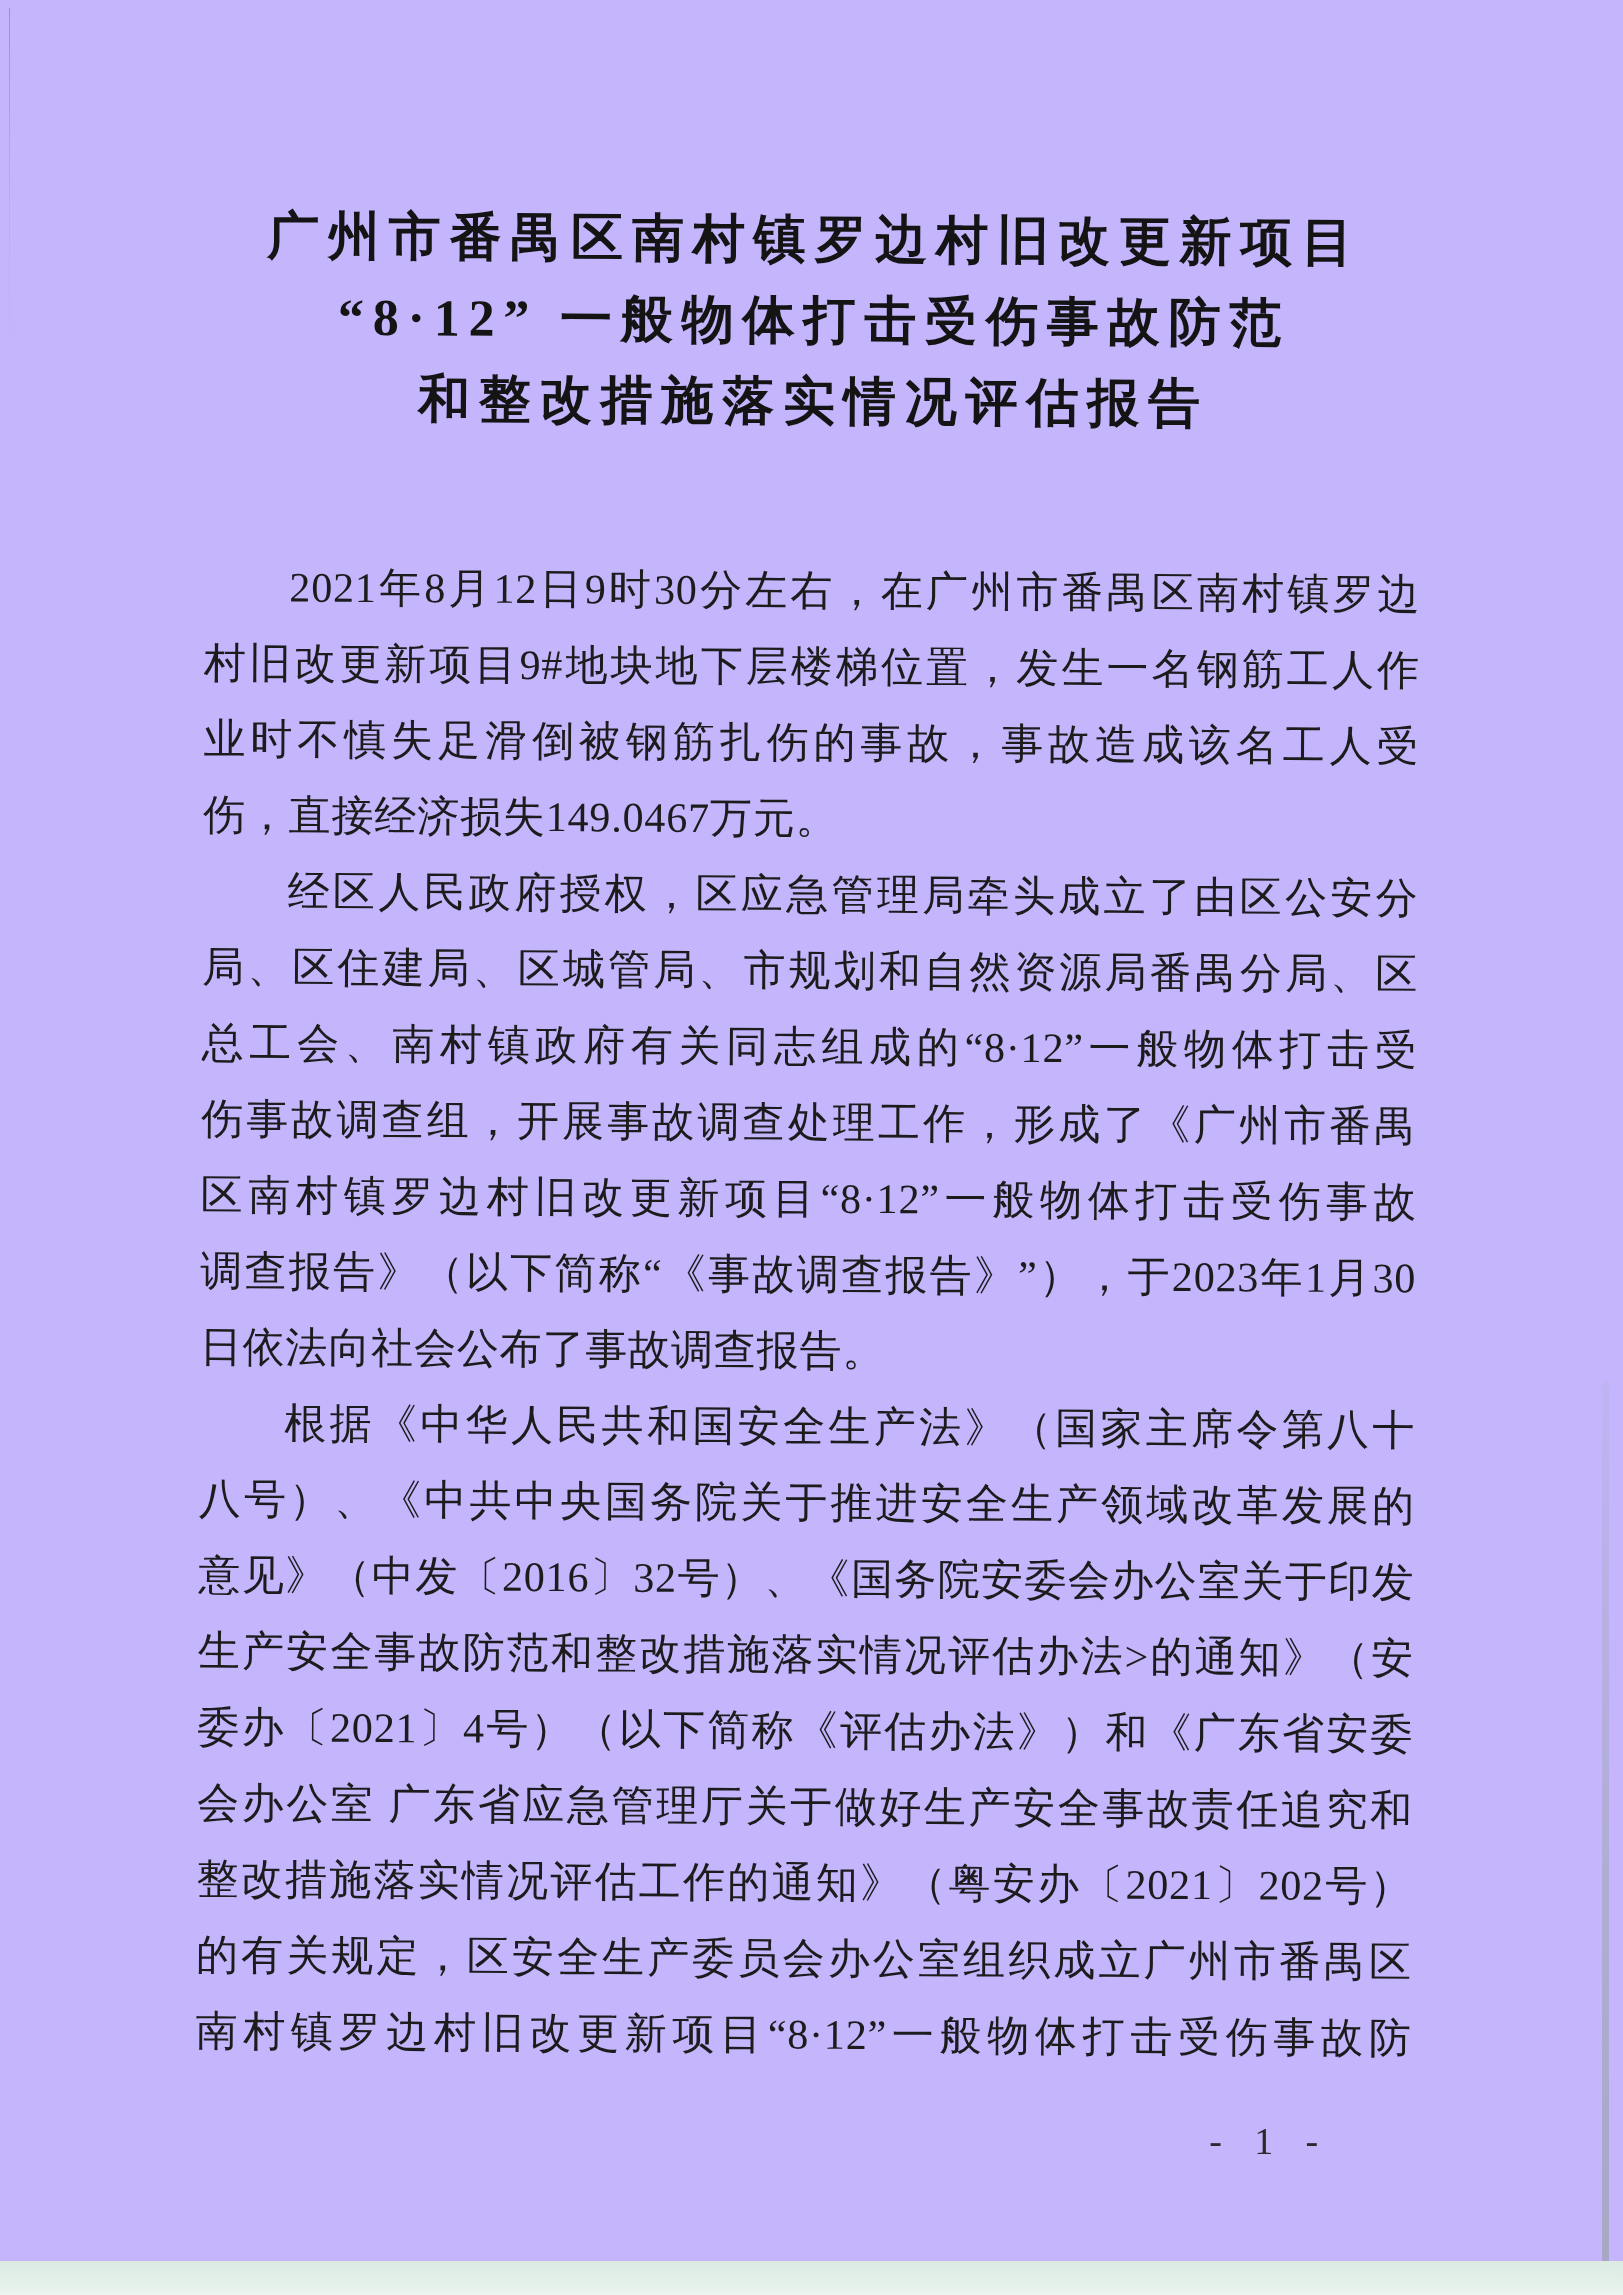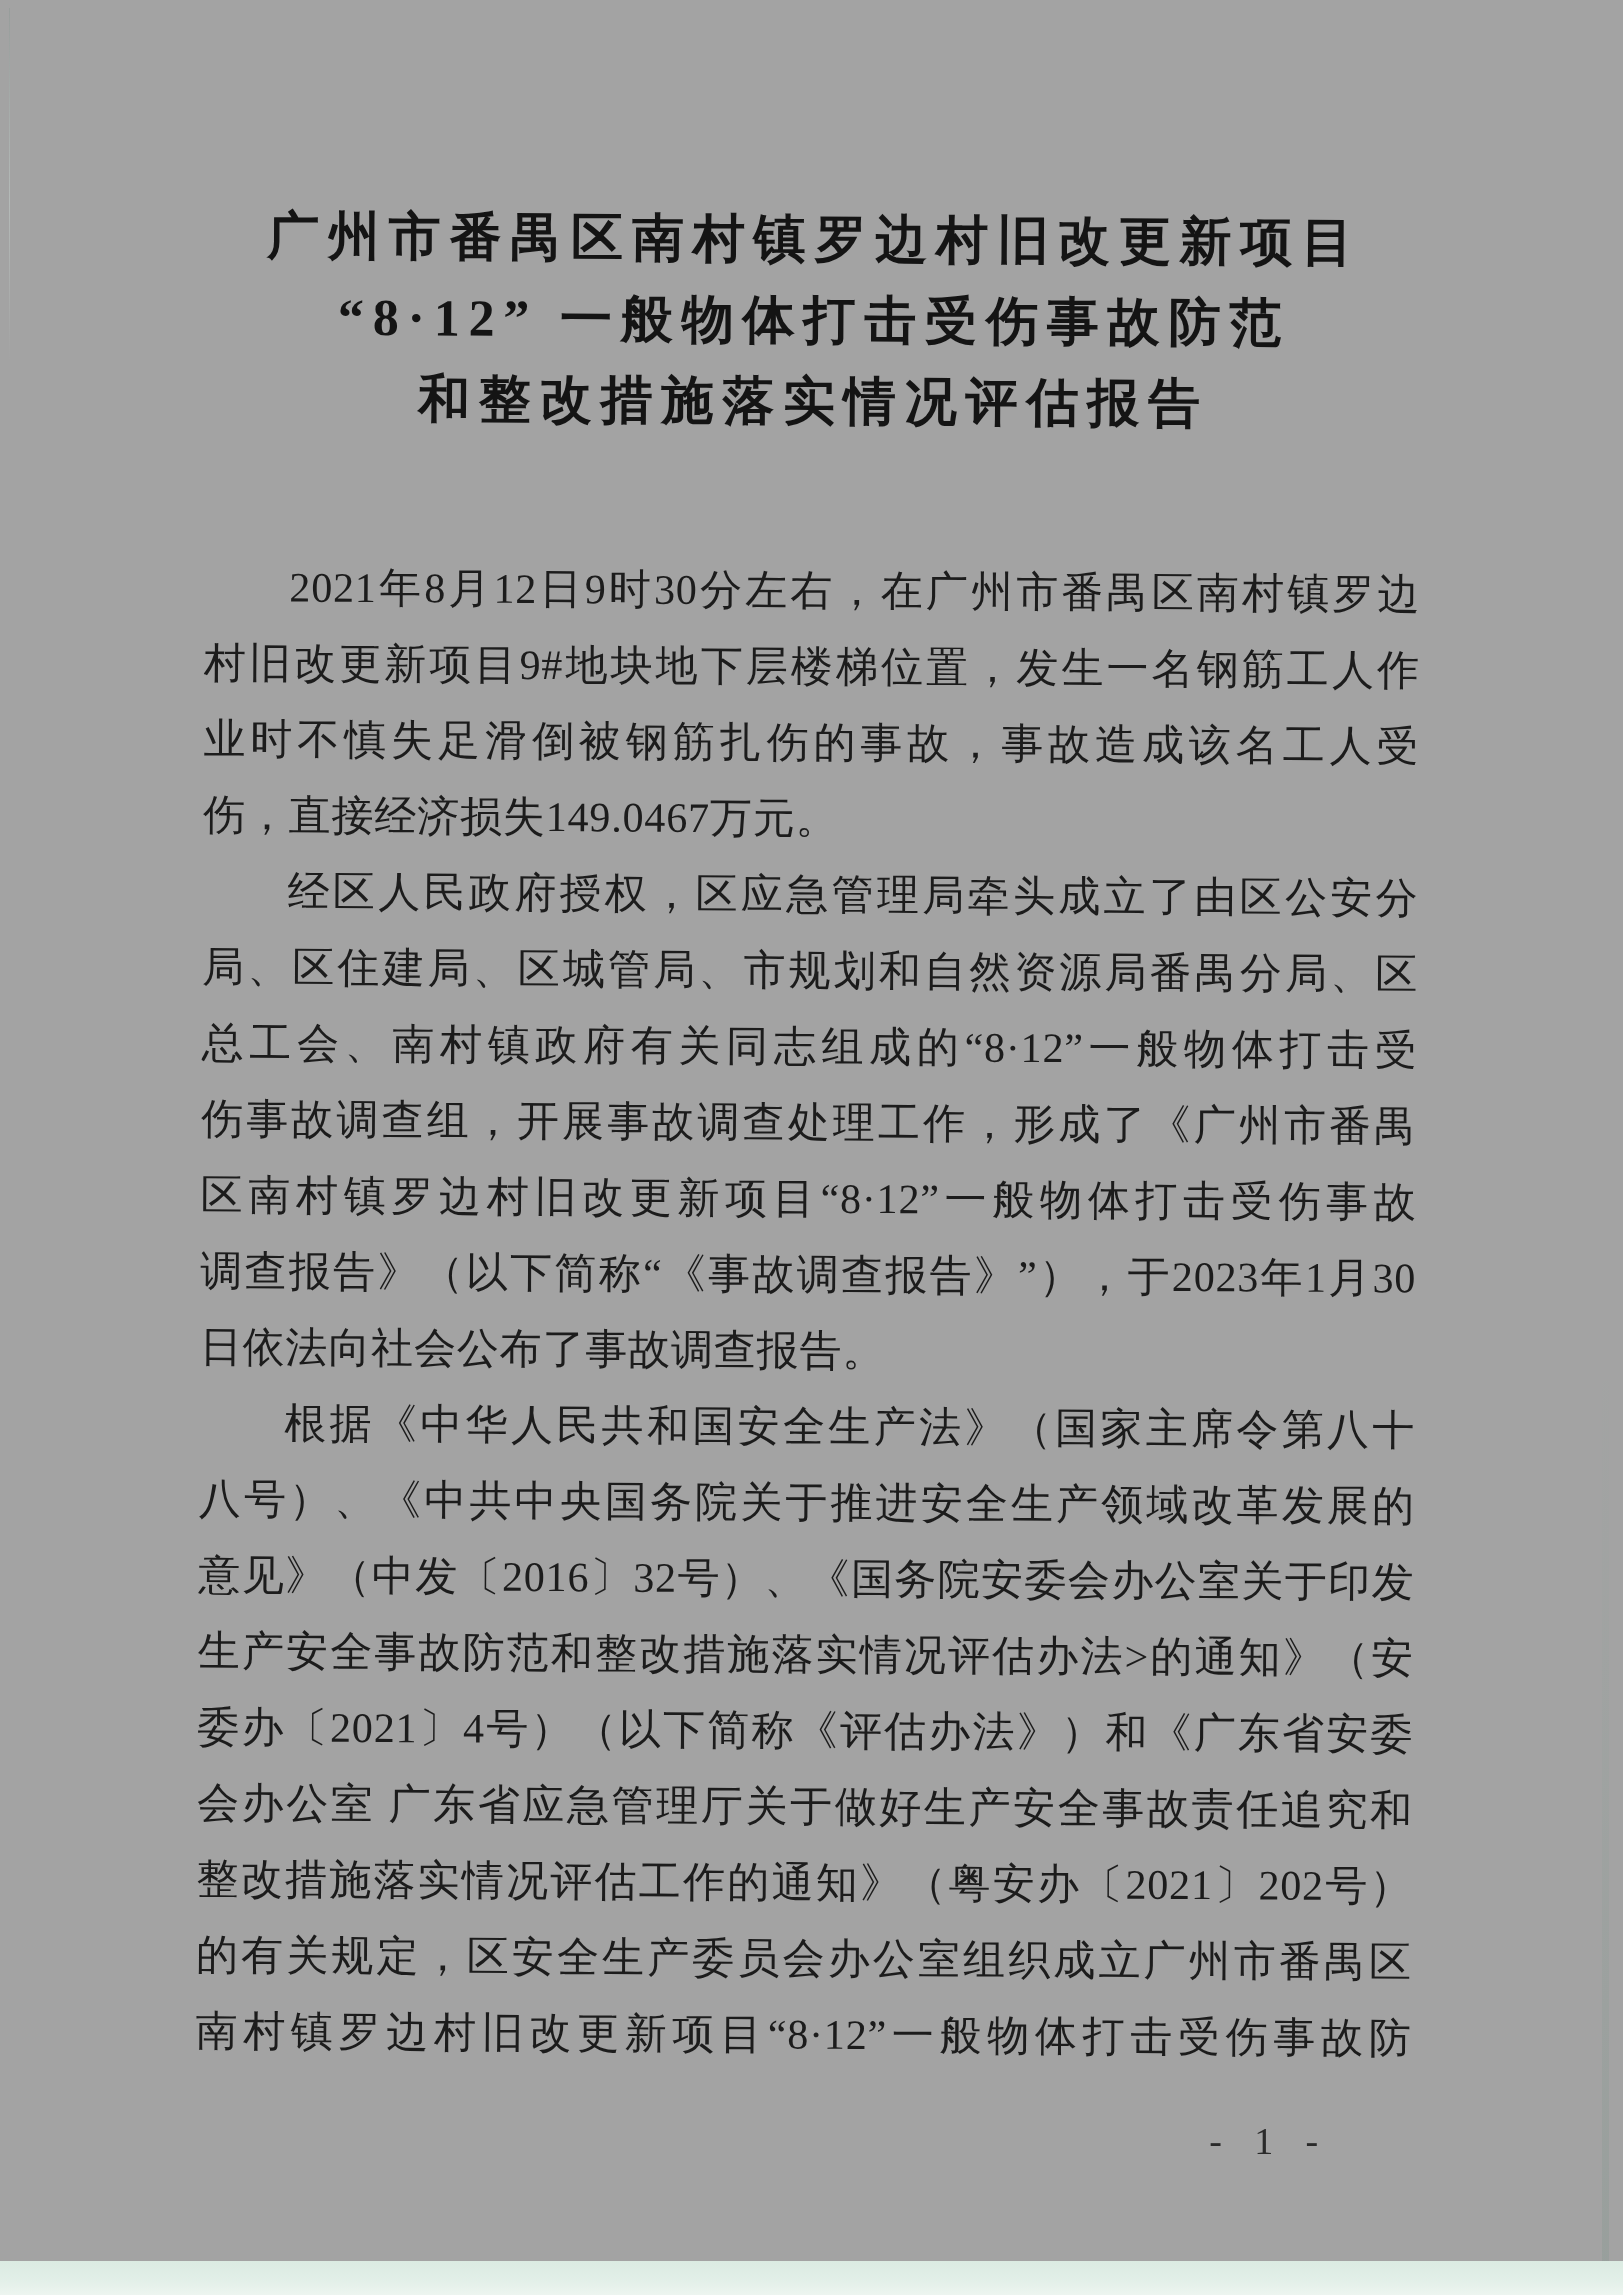--- a/index.html
+++ b/index.html
@@ -1,21 +1,21 @@
 <!DOCTYPE html>
 <html style="font-size:10.5px"><head>
 <meta charset="utf-8">
 <style>
   html, body { margin: 0; padding: 0; background: #888; }
   .page {
     position: relative;
     width: 1623px;
     height: 2295px;
     margin: 0 auto;
-    background: #a3a3a3;
+    background: #c4b5fd;
     overflow: hidden;
     font-family: "Liberation Serif", "DejaVu Serif", serif;
   }
   
   .edge-line-left {
     position: absolute;
     left: 8.5px; top: 7.9px;
     width: 1.3px; height: 353px;
     background: linear-gradient(to bottom, #979d9b 0%, #b4bab8 55%, rgba(200,205,203,0) 100%);
   }

